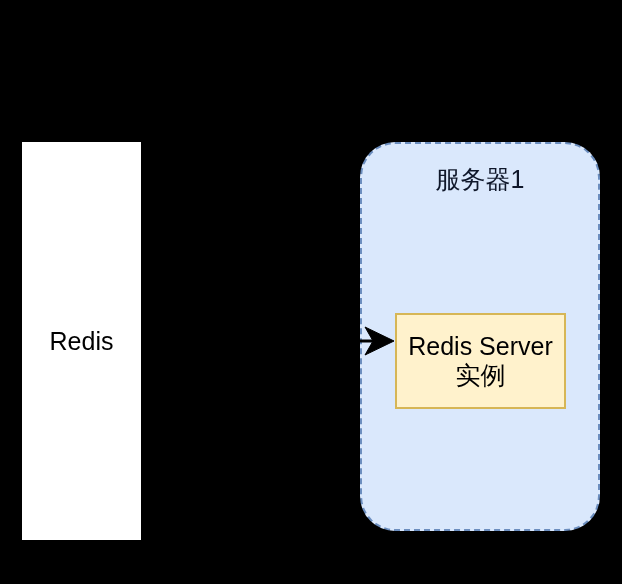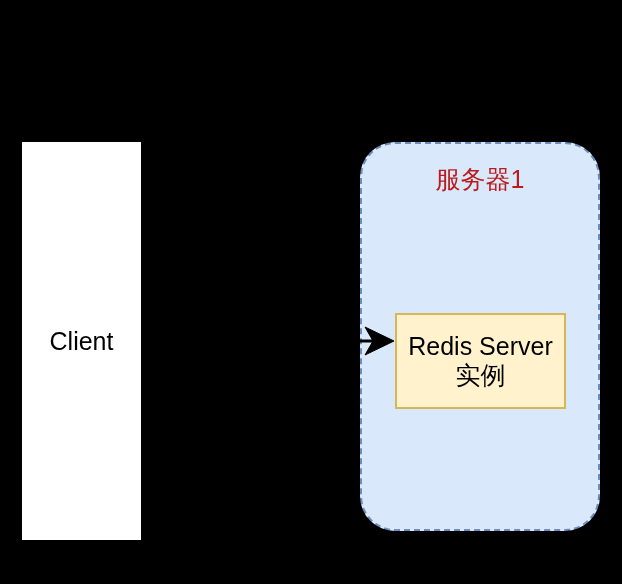--- a/index.html
+++ b/index.html
@@ -46,21 +46,21 @@
     border-radius: 35px;
   }
   .server-group-label {
     position: absolute;
     left: 0;
     top: 21px;
     width: 100%;
     text-align: center;
     font-size: 25px;
     line-height: 29px;
-    color: #b91c1c;
+    color: #0f172a;
   }
   .node-redis {
     position: absolute;
     left: 33px;
     top: 148px;
     width: 171px;
     height: 96px;
     box-sizing: border-box;
     background: #fff2cc;
     border: 2px solid #d6b656;
@@ -82,21 +82,21 @@
     height: 584px;
     pointer-events: none;
   }
 </style>
 </head>
 <body>
 
 <div class="canvas">
 
   <div class="node-client">
-    <span>Client</span>
+    <span>Redis</span>
   </div>
 
   <div class="node-server-group">
     <div class="server-group-label">服务器1</div>
 
     <div class="node-redis">
       <span>Redis Server</span>
       <span>实例</span>
     </div>
   </div>

